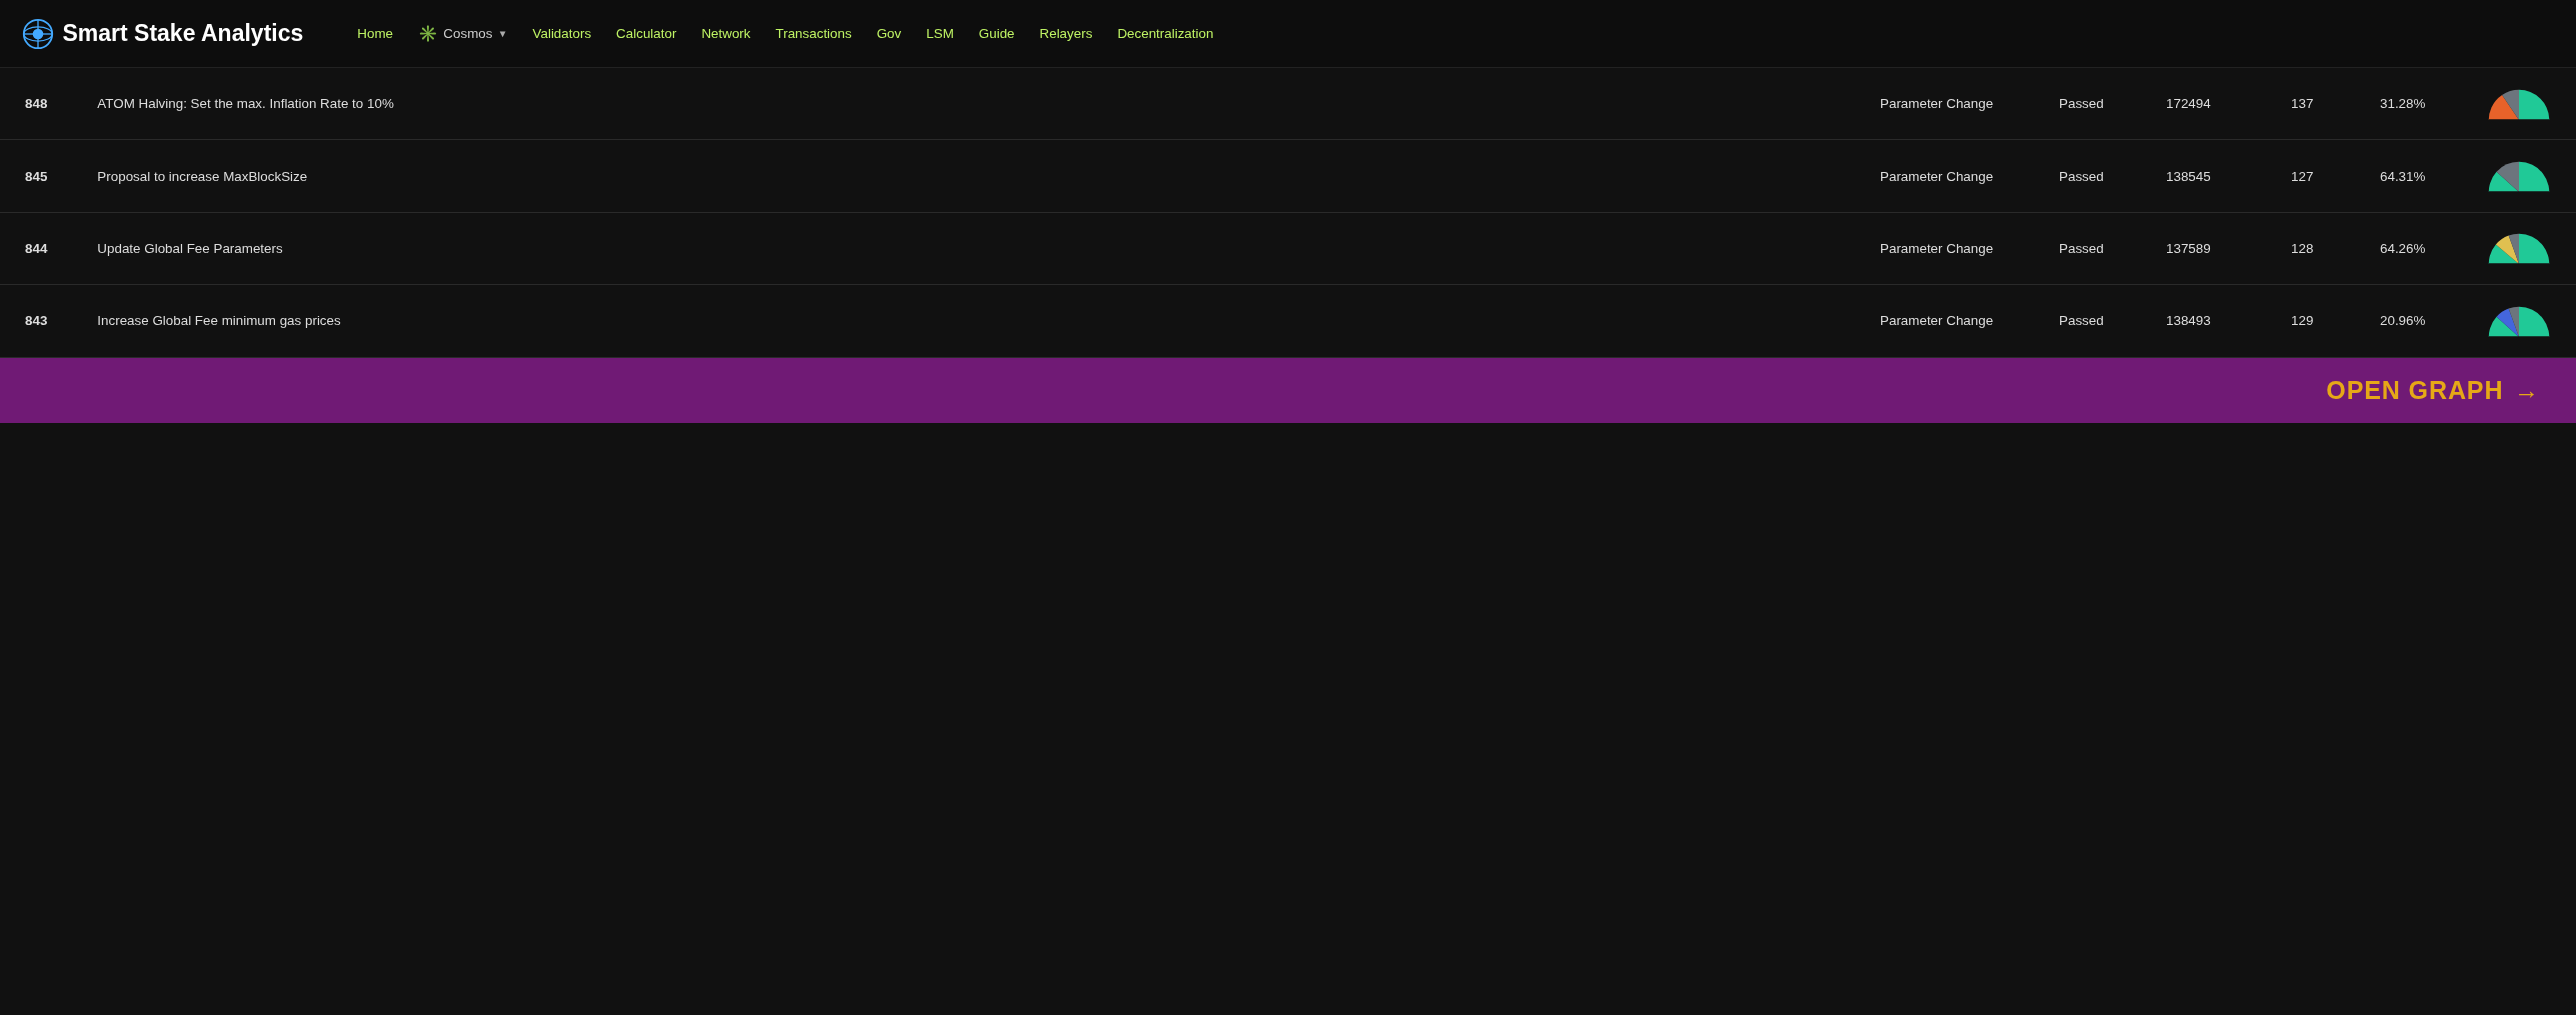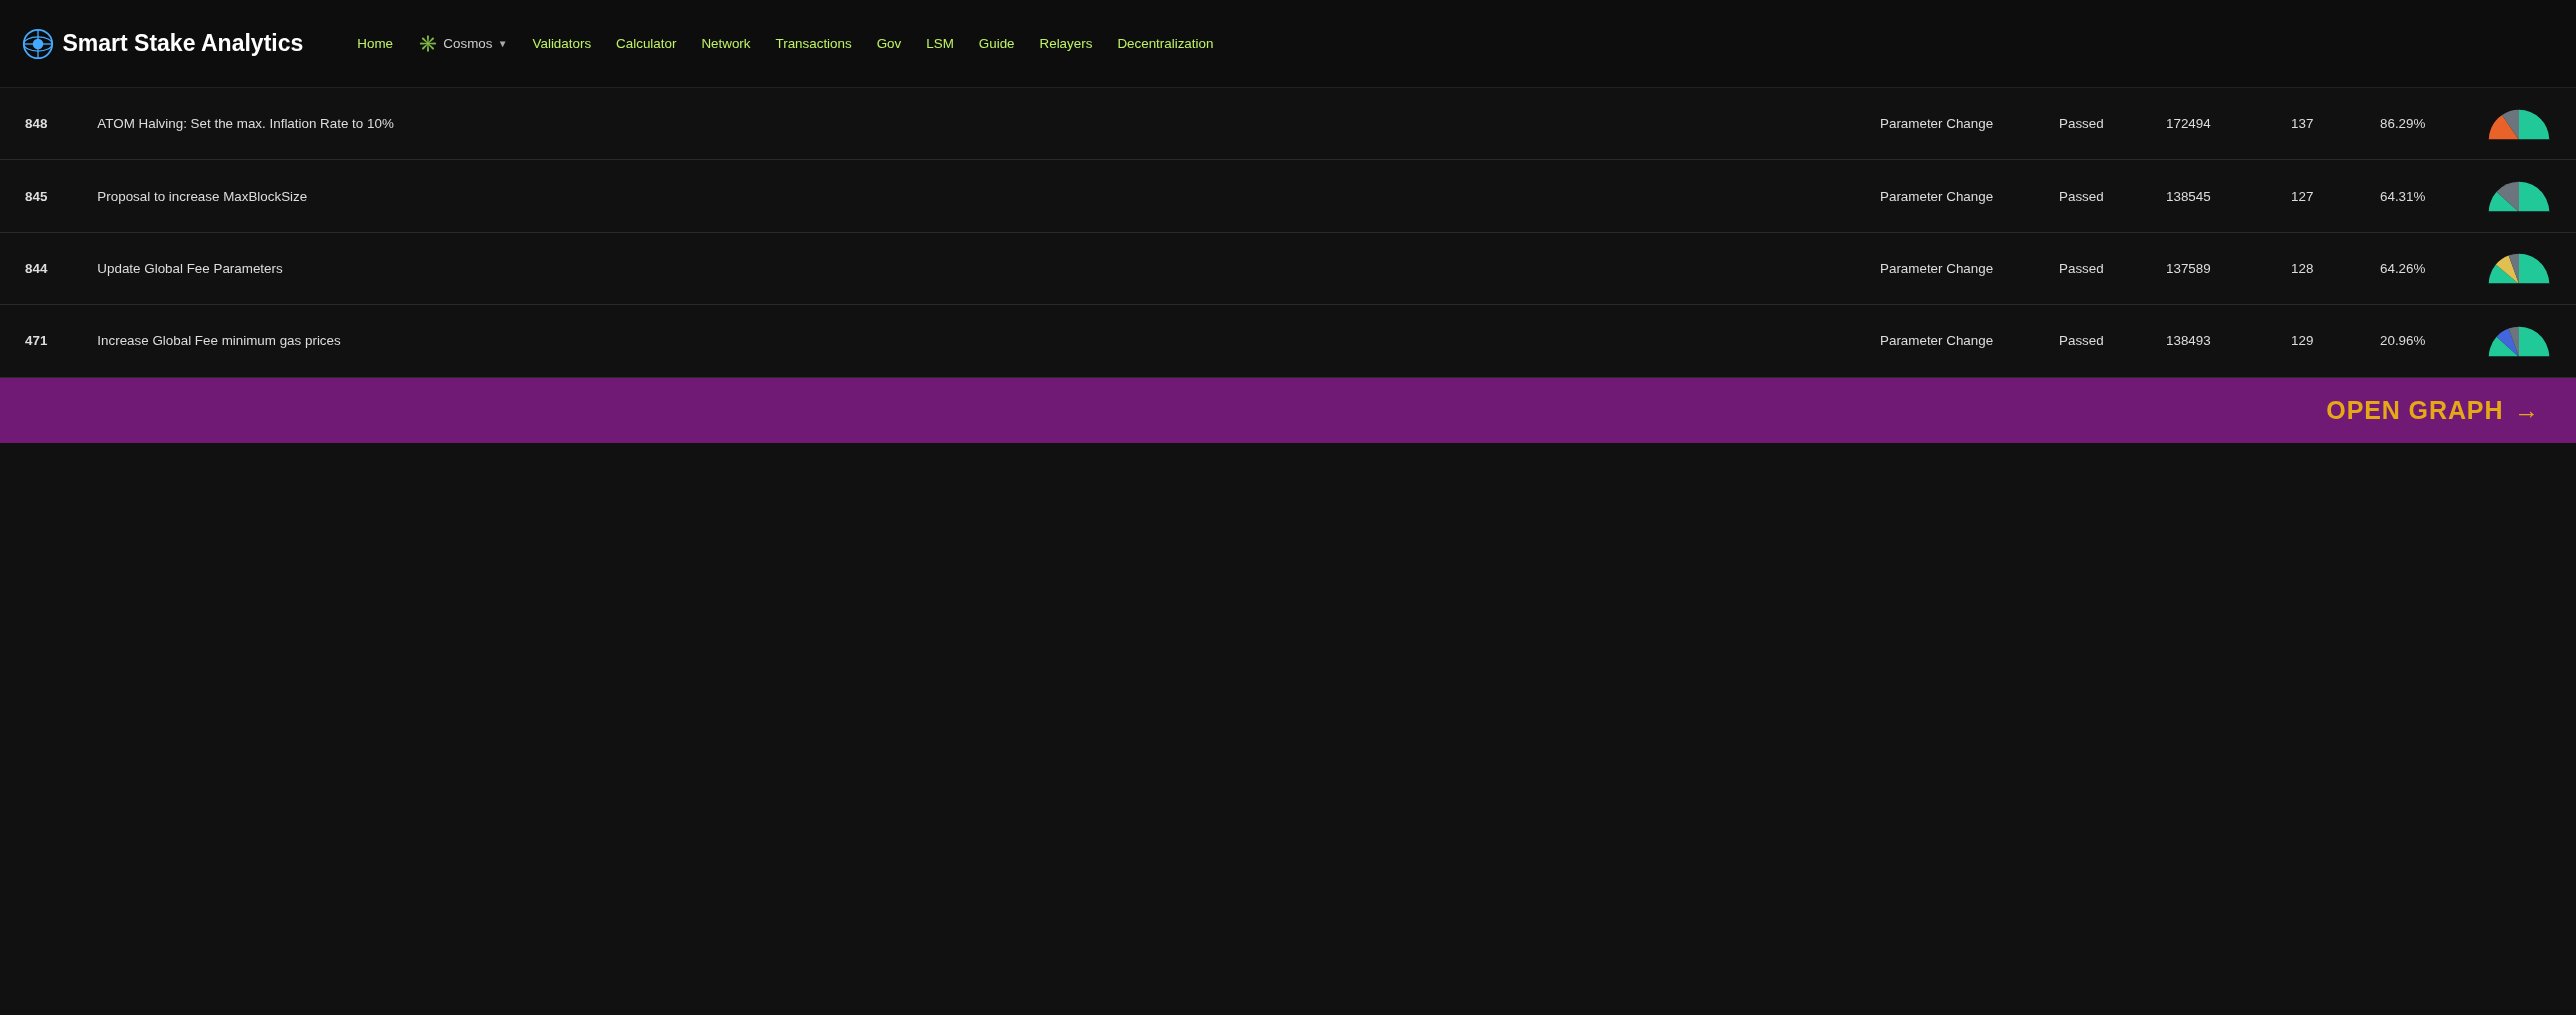--- a/index.html
+++ b/index.html
@@ -8,21 +8,21 @@
       color: #e0e0e0;
       font-family: -apple-system, BlinkMacSystemFont, 'Segoe UI', sans-serif;
       min-height: 100vh;
     }
 
     
     .header {
       display: flex;
       align-items: center;
       padding: 0 21.5px;
-      height: 88px;
+      height: 68px;
       background: #0d0d0d;
       border-bottom: 0.9px solid #222;
     }
     .logo-area {
       display: flex;
       align-items: center;
       gap: 9px;
       margin-right: 54px;
     }
     .logo-icon {
@@ -199,21 +199,21 @@
 <main class="main">
   <table class="proposals-table">
     <tbody id="table-body">
     <tr>
       <td class="col-id">848</td>
       <td class="col-title">ATOM Halving: Set the max. Inflation Rate to 10%</td>
       <td class="col-type">Parameter Change</td>
       <td class="col-status">Passed</td>
       <td class="col-votes">172494</td>
       <td class="col-validators">137</td>
-      <td class="col-percent">86.29%</td>
+      <td class="col-percent">31.28%</td>
       <td class="col-chart">
       <div class="pie-container">
         <div class="half-pie">
           <svg viewBox="0 0 72 72" width="64" height="64" style="position:absolute;top:0;left:0;">
             <circle cx="36" cy="36" r="34" fill="#222"></circle>
             <path d="M 36 36 L 36 2 A 34 34 0 1 1 2.3308856627866135 40.73188543264224 Z" fill="#20c997"></path>
                   <path d="M 36 36 L 2.3308856627866135 40.73188543264224 A 34 34 0 0 1 16.987441281994595 7.812722533128593 Z" fill="#e8622a"></path>
                   <path d="M 36 36 L 16.987441281994595 7.812722533128593 A 34 34 0 0 1 35.99999999999999 2 Z" fill="#6c757d"></path>
             <line x1="2" y1="36" x2="70" y2="36" stroke="#111" stroke-width="1.5"></line>
           </svg>
@@ -258,21 +258,21 @@
             <path d="M 36 36 L 36 2 A 34 34 0 1 1 9.954488933954746 14.145221270657665 Z" fill="#20c997"></path>
                   <path d="M 36 36 L 9.954488933954746 14.145221270657665 A 34 34 0 0 1 24.371315126927243 4.05045089327912 Z" fill="#e0c050"></path>
                   <path d="M 36 36 L 24.371315126927243 4.05045089327912 A 34 34 0 0 1 35.99999999999999 2 Z" fill="#6c757d"></path>
             <line x1="2" y1="36" x2="70" y2="36" stroke="#111" stroke-width="1.5"></line>
           </svg>
         </div>
       </div>
           </td>
     </tr>
         <tr>
-      <td class="col-id">471</td>
+      <td class="col-id">843</td>
       <td class="col-title">Increase Global Fee minimum gas prices</td>
       <td class="col-type">Parameter Change</td>
       <td class="col-status">Passed</td>
       <td class="col-votes">138493</td>
       <td class="col-validators">129</td>
       <td class="col-percent">20.96%</td>
       <td class="col-chart">
       <div class="pie-container">
         <div class="half-pie">
           <svg viewBox="0 0 72 72" width="64" height="64" style="position:absolute;top:0;left:0;">

